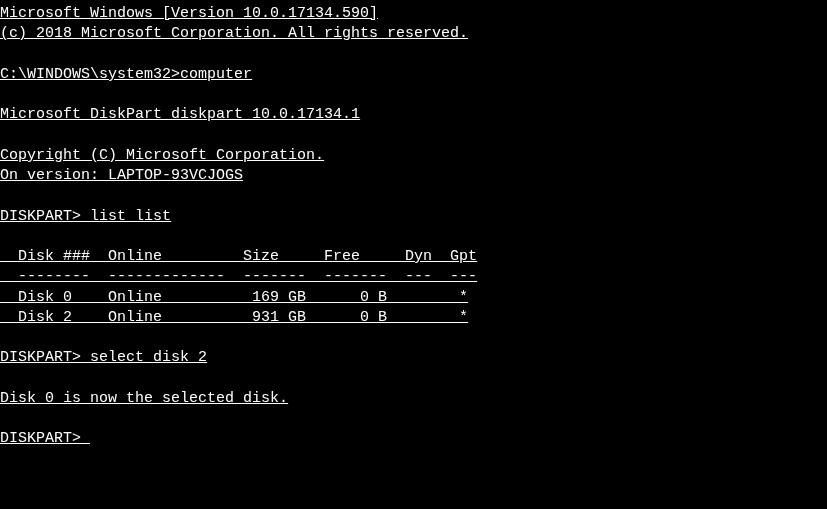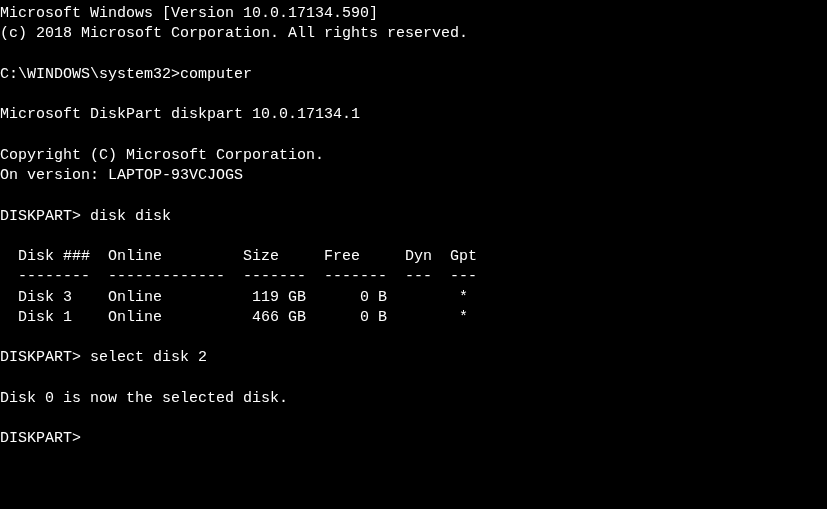--- a/index.html
+++ b/index.html
@@ -1,18 +1,19 @@
 <!DOCTYPE html>
 <html><head>
   <meta charset="utf-8">
   <style>
     * {
       margin: 0;
       padding: 0;
       box-sizing: border-box;
+      text-decoration: underline;
     }
     body {
       background: #000000;
       color: #ffffff;
       font-family: Consolas, 'Courier New', monospace;
       font-size: 15px;
       line-height: 1.35;
       padding: 4px 0 0 0;
       width: 827px;
       height: 509px;
@@ -31,24 +32,24 @@
 <div class="line">Microsoft Windows [Version 10.0.17134.590]</div>
 <div class="line">(c) 2018 Microsoft Corporation. All rights reserved.</div>
 <div class="blank"></div>
 <div class="line"><span>C:\WINDOWS\system32&gt;</span><span>computer</span></div>
 <div class="blank"></div>
 <div class="line">Microsoft DiskPart diskpart 10.0.17134.1</div>
 <div class="blank"></div>
 <div class="line">Copyright (C) Microsoft Corporation.</div>
 <div class="line">On version: LAPTOP-93VCJOGS</div>
 <div class="blank"></div>
-<div class="line"><span>DISKPART&gt; </span><span>disk disk</span></div>
+<div class="line"><span>DISKPART&gt; </span><span>list list</span></div>
 <div class="blank"></div>
 <div class="line">  Disk ###  Online         Size     Free     Dyn  Gpt</div>
 <div class="line">  --------  -------------  -------  -------  ---  ---</div>
-<div class="line">  Disk 3    Online          119 GB      0 B        *</div>
-<div class="line">  Disk 1    Online          466 GB      0 B        *</div>
+<div class="line">  Disk 0    Online          169 GB      0 B        *</div>
+<div class="line">  Disk 2    Online          931 GB      0 B        *</div>
 <div class="blank"></div>
 <div class="line"><span>DISKPART&gt; </span><span>select disk 2</span></div>
 <div class="blank"></div>
 <div class="line">Disk 0 is now the selected disk.</div>
 <div class="blank"></div>
 <div class="line"><span>DISKPART&gt; </span><span></span></div>
 
 </body></html>

